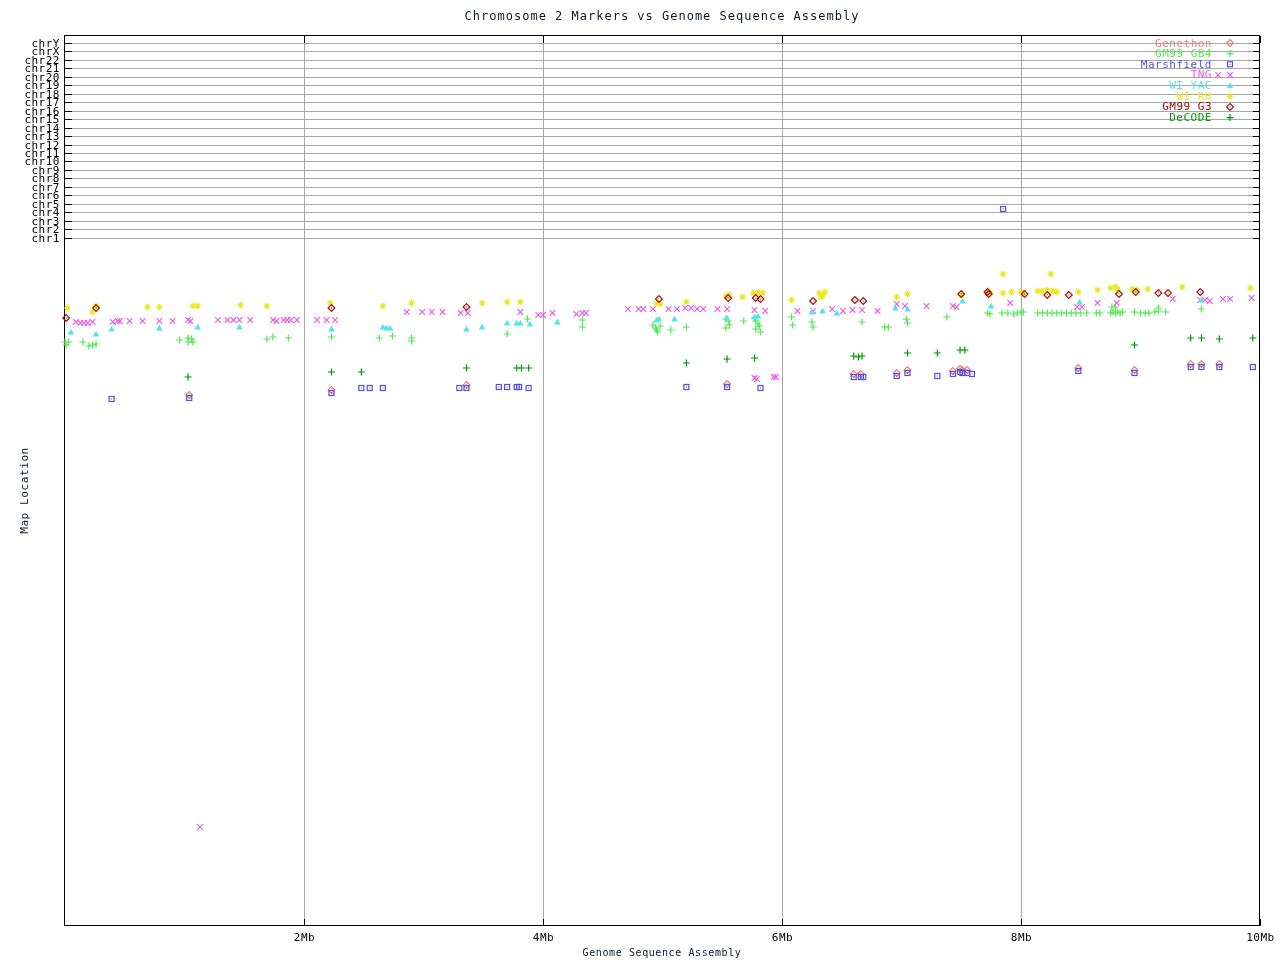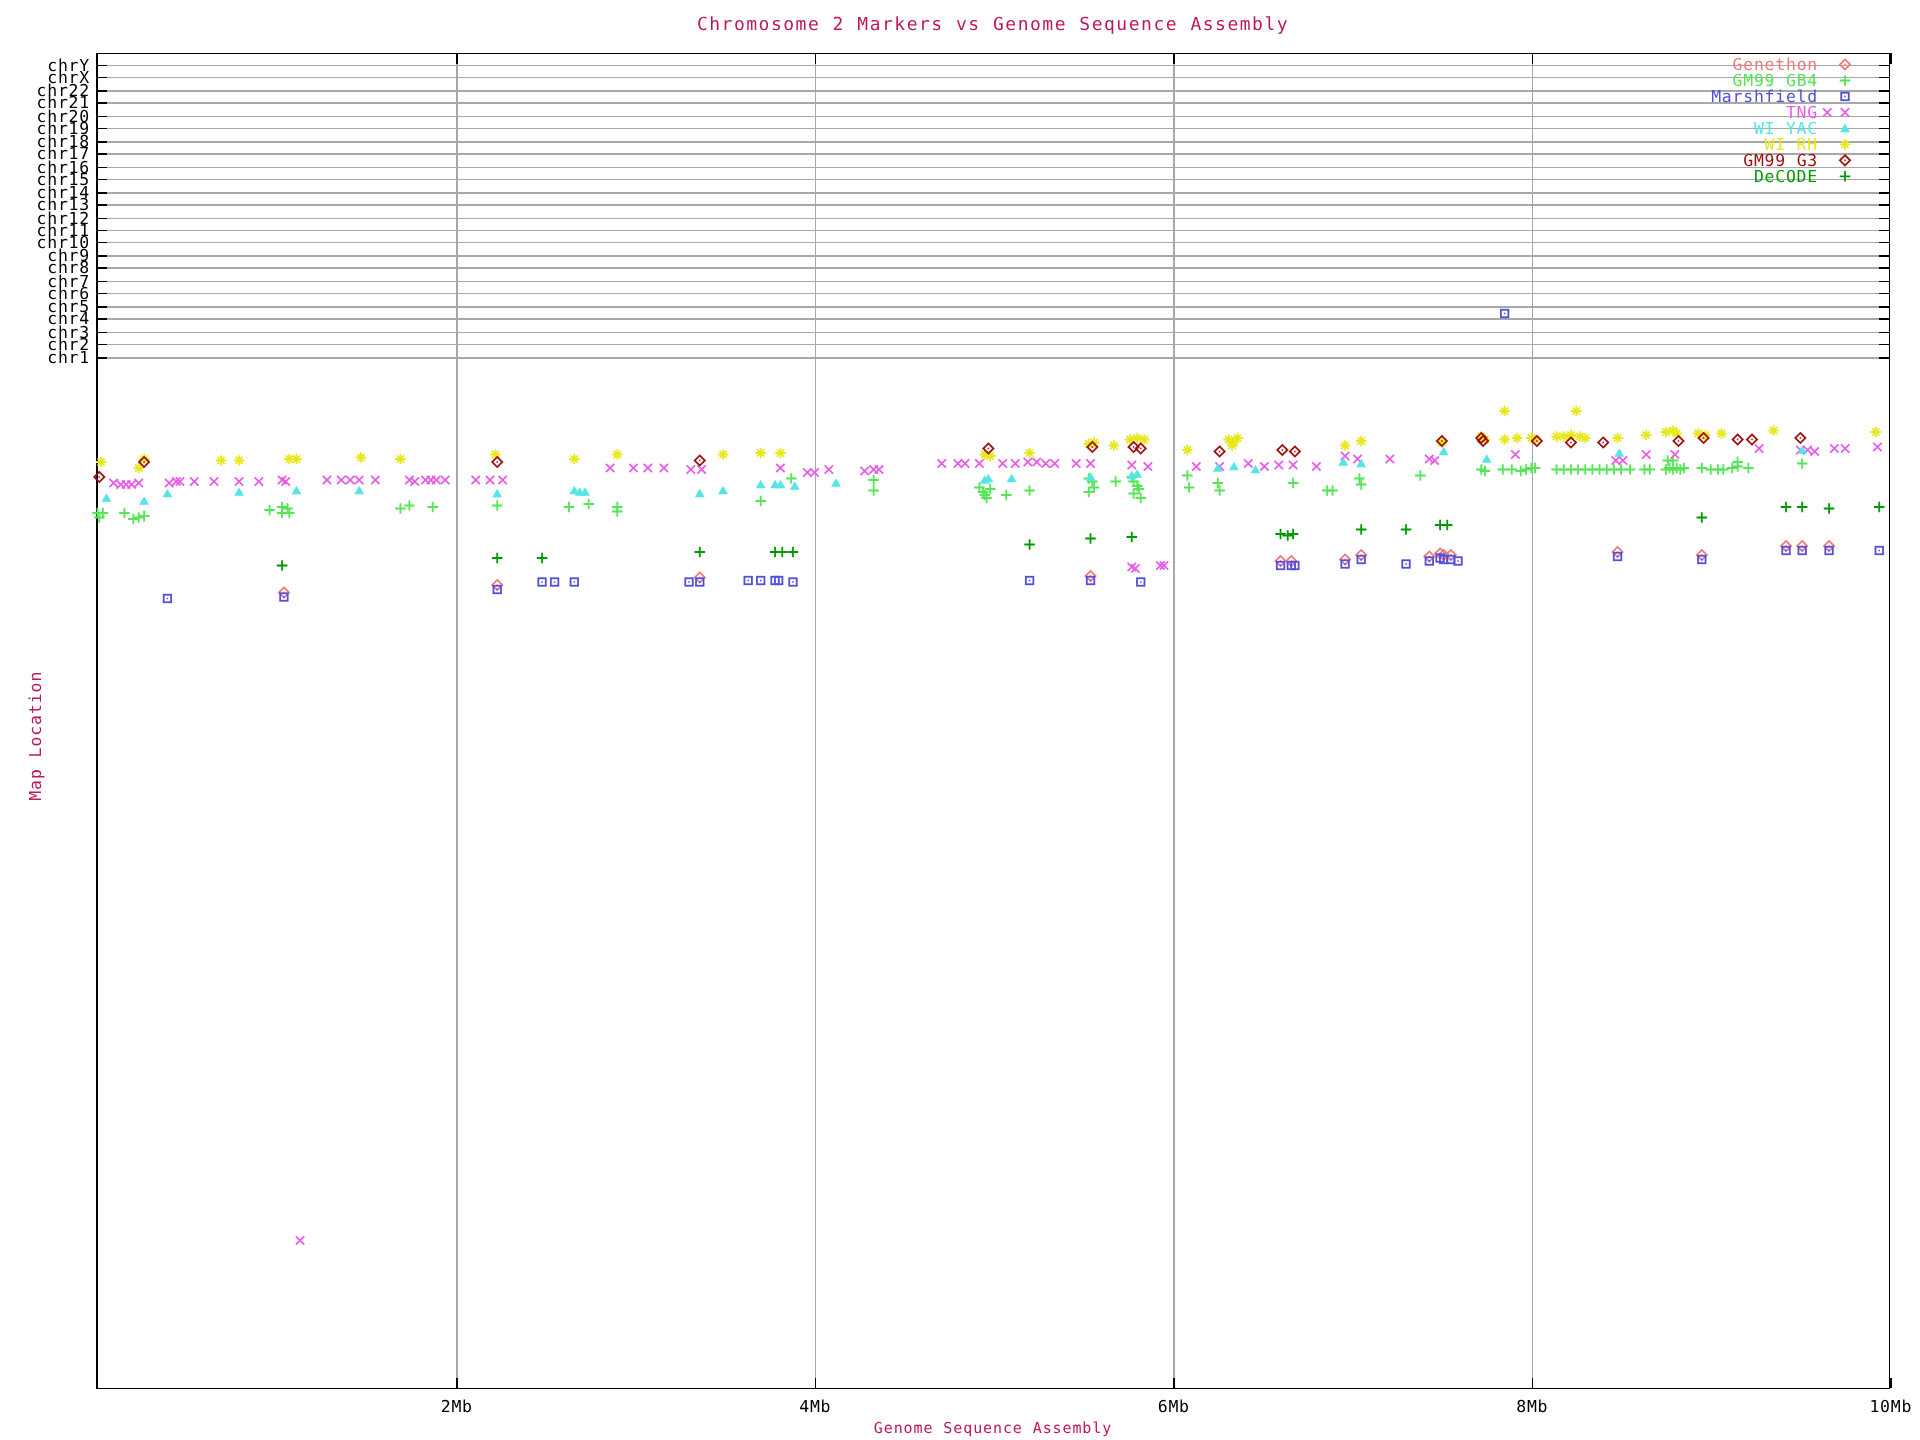--- a/index.html
+++ b/index.html
@@ -1,17 +1,17 @@
 <!DOCTYPE html>
 <html><head>
 <meta charset="utf-8">
 <style>
   html,body{margin:0;padding:0;background:#fff;}
   .screen{position:relative;width:1280px;height:960px;background:#ffffff;overflow:hidden;
-          font-family:"DejaVu Sans Mono","Liberation Mono",monospace;color:#be185d;}
+          font-family:"DejaVu Sans Mono","Liberation Mono",monospace;color:#0f172a;}
   .title{position:absolute;left:64px;top:9px;width:1196px;text-align:center;
          font-size:12px;letter-spacing:1px;white-space:pre;}
   .xlabel{position:absolute;left:64px;top:947px;width:1196px;text-align:center;
           font-size:10px;letter-spacing:0.6px;white-space:pre;}
   .ylabel{position:absolute;left:-36px;top:484px;width:120px;text-align:center;
           font-size:11px;letter-spacing:0.6px;transform:rotate(-90deg);white-space:pre;}
   svg text{font-family:"DejaVu Sans Mono","Liberation Mono",monospace;}
 </style>
 </head>
 <body>

